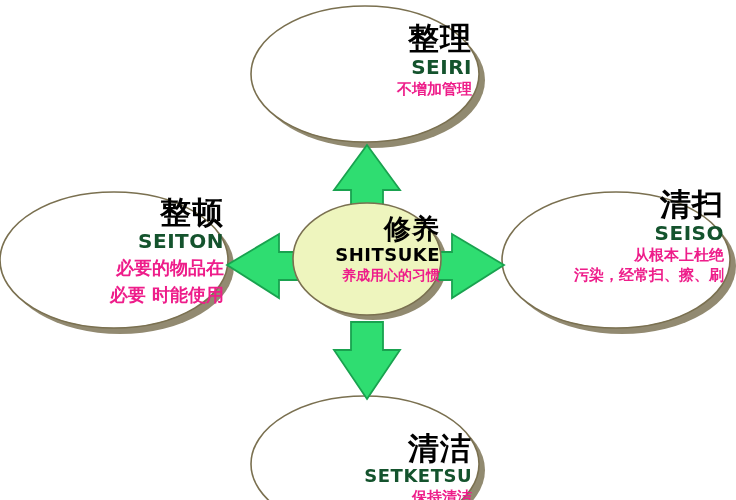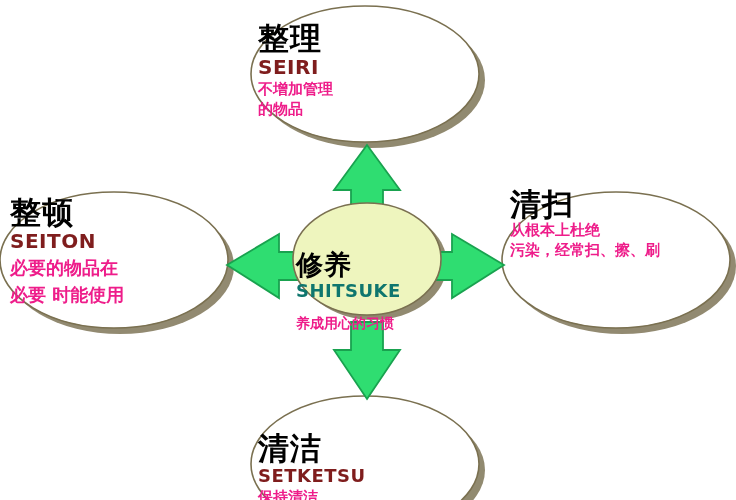--- a/index.html
+++ b/index.html
@@ -23,37 +23,37 @@
     position: absolute;
     left: 0;
     top: 0;
     width: 736px;
     height: 500px;
   }
 
   
   .node {
     position: absolute;
-    text-align: left;
+    text-align: right;
     line-height: 1.0;
     z-index: 5;
     pointer-events: none;
   }
   .node .cn-title {
     display: block;
     color: #000000;
     font-size: 31px;
     font-weight: 700;
     letter-spacing: 1px;
     line-height: 1.08;
     white-space: nowrap;
   }
   .node .romaji {
     display: block;
-    color: #7f1d1d;
+    color: #14532d;
     font-size: 20px;
     font-weight: 700;
     letter-spacing: 0.5px;
     line-height: 1.25;
     white-space: nowrap;
   }
   .node .desc {
     display: block;
     color: #ee1d8a;
     font-size: 16px;
@@ -62,23 +62,23 @@
     white-space: nowrap;
   }
 
   
   #node-top      { left: 258px; top: 22px;  width: 214px; }
   #node-left     { left: 10px;  top: 196px; width: 214px; }
   #node-right    { left: 510px; top: 188px; width: 214px; }
   #node-bottom   { left: 258px; top: 432px; width: 214px; }
   #node-center   { left: 296px; top: 214px; width: 144px; }
 
-  #node-center .cn-title { font-size: 27px; line-height: 1.1; margin-top: 36px; }
-  #node-center .romaji   { font-size: 18px; color: #0f766e; }
-  #node-center .desc     { font-size: 14px; margin-top: 12px; }
+  #node-center .cn-title { font-size: 27px; line-height: 1.1; }
+  #node-center .romaji   { font-size: 18px; color: #000000; }
+  #node-center .desc     { font-size: 14px; }
 
   #node-right .desc  { font-size: 15px; }
   #node-left  .desc  { font-size: 18px; line-height: 1.5; }
   #node-bottom .romaji { font-size: 18px; }
   #node-bottom .desc   { font-size: 15px; }
   #node-top .desc      { font-size: 15px; line-height: 1.3; }
 </style>
 </head>
 <body>
 
@@ -112,32 +112,32 @@
       <polygon points="504,265 452,234 452,252 430,252 430,280 452,280 452,298"></polygon>
     </g>
 
     <ellipse cx="367" cy="259" rx="74" ry="56" fill="#eef5be" stroke="#7a7050" stroke-width="1.6"></ellipse>
   </svg>
 
   <div class="node" id="node-top">
     <span class="cn-title">整理</span>
     <span class="romaji">SEIRI</span>
     <span class="desc">不增加管理</span>
-    <span class="desc">的物品</span>
   </div>
 
   <div class="node" id="node-left">
     <span class="cn-title">整顿</span>
     <span class="romaji">SEITON</span>
     <span class="desc">必要的物品在</span>
     <span class="desc">必要 时能使用</span>
   </div>
 
   <div class="node" id="node-right">
     <span class="cn-title">清扫</span>
+    <span class="romaji">SEISO</span>
     <span class="desc">从根本上杜绝</span>
     <span class="desc">污染，经常扫、擦、刷</span>
   </div>
 
   <div class="node" id="node-bottom">
     <span class="cn-title">清洁</span>
     <span class="romaji">SETKETSU</span>
     <span class="desc">保持清洁</span>
   </div>
 

